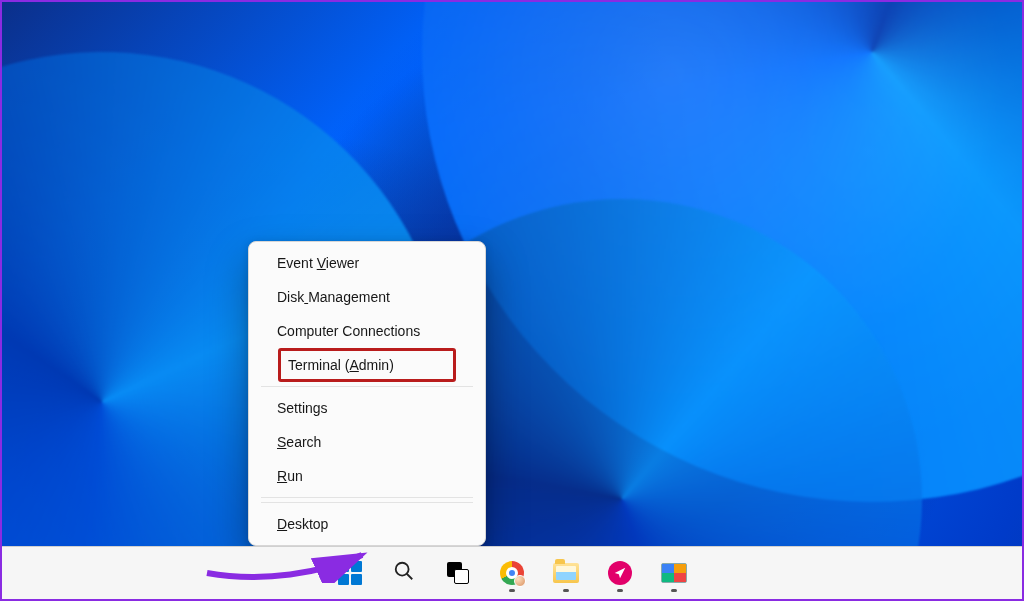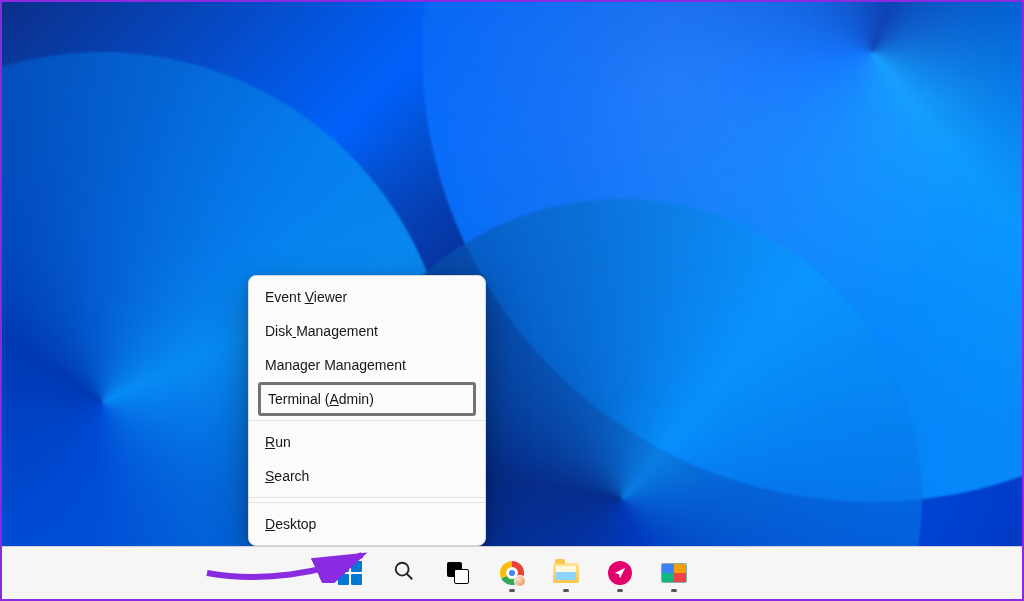--- a/index.html
+++ b/index.html
@@ -37,32 +37,32 @@
   .tb-item {
     width: 40px; height: 40px; display: flex; align-items: center; justify-content: center;
     border-radius: 6px; position: relative;
   }
   .tb-under { position: absolute; bottom: 1px; width: 6px; height: 3px; border-radius: 2px; background: #555; }
 
   .context-menu {
     position: absolute; left: 246px; bottom: 53px; width: 238px;
     background: #fbfbfb; border: 1px solid #d7d6d6; border-radius: 8px;
     box-shadow: 0 18px 40px rgba(0,0,0,.35), 0 2px 8px rgba(0,0,0,.15);
-    padding: 4px 0;
+    padding: 4px 12px;
   }
   .menu-item {
     display: flex; align-items: center; justify-content: space-between;
     padding: 9px 16px; font-size: 14px; color: #171717; cursor: default;
   }
   .sep { height: 1px; background: #e3e3e3; margin: 4px 0; }
   .chev { font-size: 11px; color: #5a5a5a; }
   .menu-item .label { white-space: nowrap; }
   .label u { text-decoration: underline; }
 
-  .hl-box { border: 3px solid #737373; border-radius: 3px; margin: 0 9px; padding: 6px 7px; }
+  .hl-box { border: 3px solid #b91c1c; border-radius: 3px; margin: 0 17px; padding: 6px 7px; }
   .hl-box .menu-item{ padding: 0; }
 
   .arrow {
     position: absolute; left: 200px; bottom: 16px; width: 170px; height: 40px;
     pointer-events: none;
   }
 
   
   .icon-start { display:grid; grid-template-columns:1fr 1fr; grid-template-rows:1fr 1fr; gap:2px; width:24px; height:24px; }
   .icon-start span{ background:#0078d4; border-radius:1px; }
@@ -94,33 +94,36 @@
 </div>
 
 <div class="context-menu" id="menu">
     <div class="menu-item">
       <span class="label">Event <u>V</u>iewer</span>
     </div>
     <div class="menu-item">
       <span class="label">Disk<u> </u>Management</span>
     </div>
     <div class="menu-item">
-      <span class="label">Manager Management</span>
+      <span class="label">Computer Connections</span>
     </div>
     <div class="hl-box">
       <div class="menu-item">
         <span class="label">Terminal (<u>A</u>dmin)</span>
       </div>
     </div>
     <div class="sep"></div>
     <div class="menu-item">
-      <span class="label"><u>R</u>un</span>
+      <span class="label">Settin<u>g</u>s</span>
     </div>
     <div class="menu-item">
       <span class="label"><u>S</u>earch</span>
+    </div>
+    <div class="menu-item">
+      <span class="label"><u>R</u>un</span>
     </div>
     <div class="sep"></div>
     <div class="sep"></div>
     <div class="menu-item">
       <span class="label"><u>D</u>esktop</span>
     </div>
   </div>
 
 <div class="taskbar" id="taskbar">
     <div class="tb-item">

